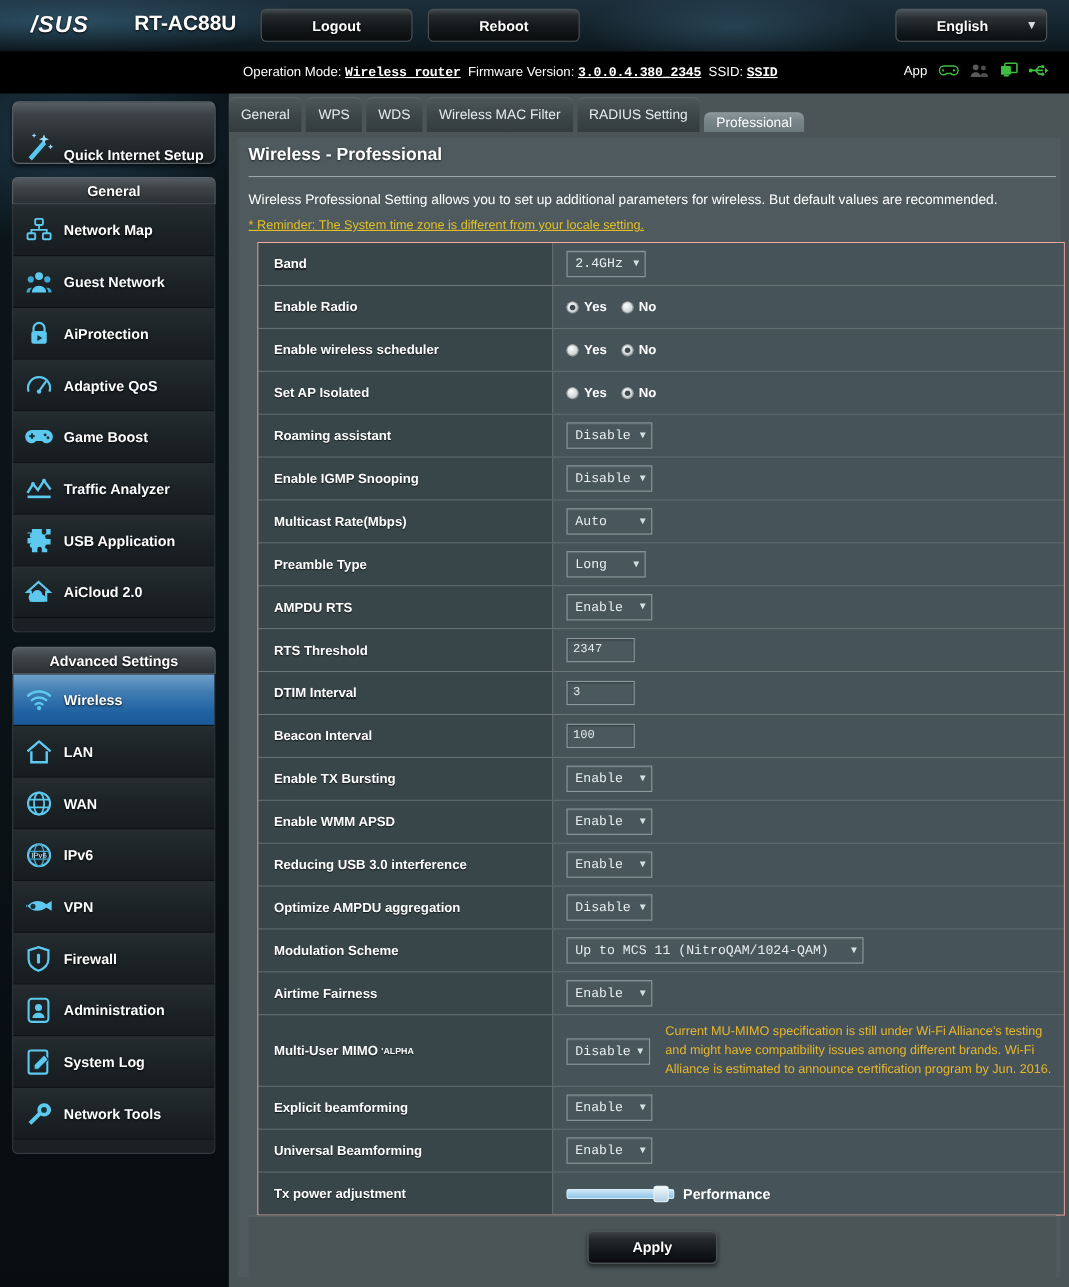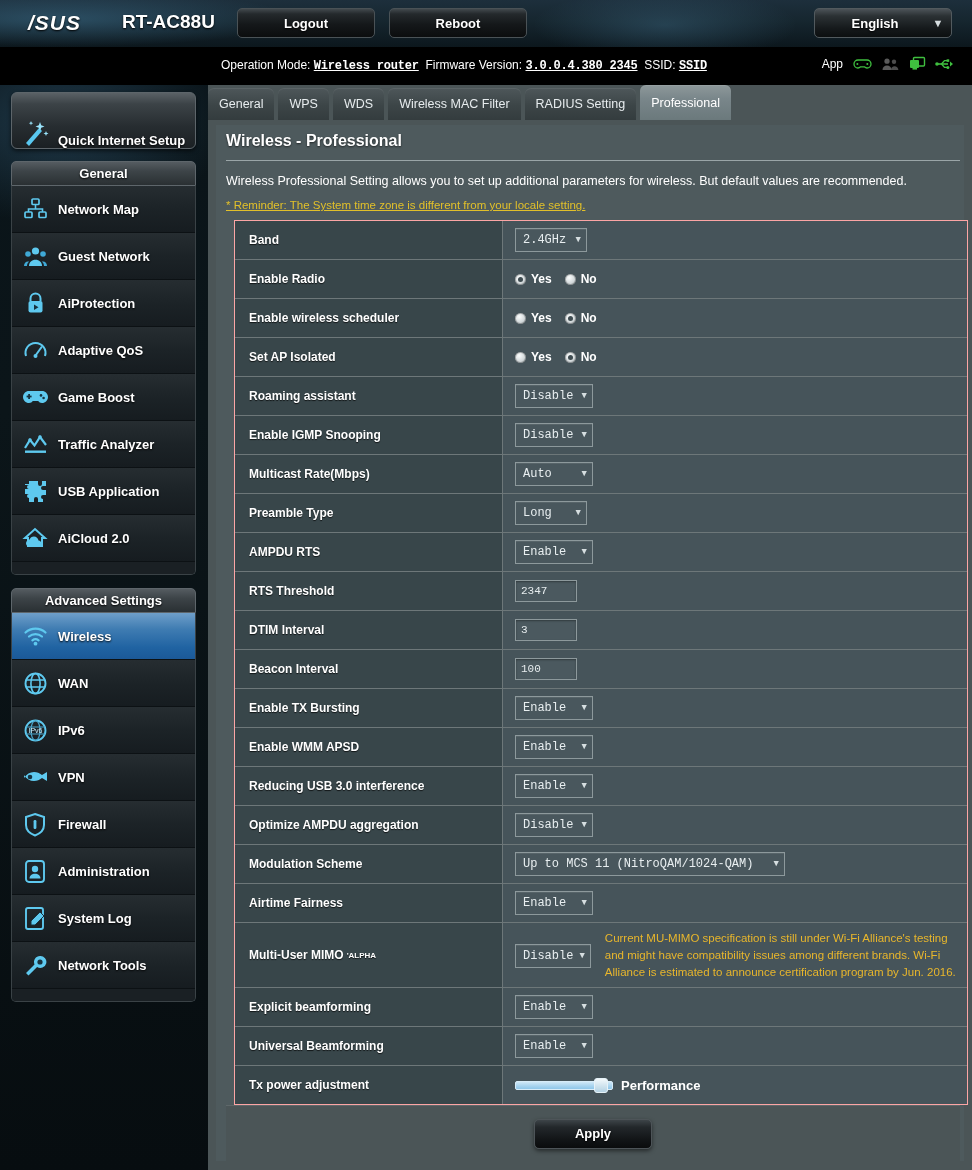--- a/index.html
+++ b/index.html
@@ -248,21 +248,21 @@
     display: flex; align-items: flex-end; z-index: 5;
   }
   .tab {
     height: 32px; background: linear-gradient(180deg,#4e575a 0%,#3c4547 55%,#343c3e 100%);
     border-radius: 6px 6px 0 0; color: #e7ecee; font-size: 12.5px;
     display: flex; align-items: center; padding: 0 11px; margin-right: 4px;
     cursor: pointer; box-shadow: inset 0 1px 0 rgba(255,255,255,.08);
   }
   .tab.active {
     background: linear-gradient(180deg,#8d989a 0%,#79868a 40%,#6b797c 100%);
-    color: #ffffff; height: 35px; font-weight: normal;
+    color: #ffffff; height: 18px; font-weight: normal;
   }
 
   
   .applybar {
     margin: 0 4px 0 10px; width: 734px; height: 56px;
     background: #4b5557; display:flex; align-items:center; justify-content:center;
     border-top: 1px solid #5e686a;
   }
   .applybtn {
     width: 118px; height: 30px; border-radius: 5px;
@@ -451,20 +451,29 @@
                   <path d="M2.5 7.5a15 15 0 0 1 20 0" fill="none" stroke="#5ec9ef" stroke-width="2.2" stroke-linecap="round"></path>
                   <path d="M6 11.5a10 10 0 0 1 13 0" fill="none" stroke="#5ec9ef" stroke-width="2.2" stroke-linecap="round"></path>
                   <path d="M9.4 15.3a5 5 0 0 1 6.2 0" fill="none" stroke="#5ec9ef" stroke-width="2.2" stroke-linecap="round"></path>
                   <circle cx="12.5" cy="18.7" r="1.9" fill="#5ec9ef"></circle>
                 </svg>
             </span>
             <span class="lbl">Wireless</span>
           </div>
           <div class="navitem">
             <span class="ic">
+              <svg width="25" height="23" viewBox="0 0 25 23">
+                  <path d="M2 11 12.5 2 23 11" fill="none" stroke="#5ec9ef" stroke-width="2.2" stroke-linejoin="round"></path>
+                  <path d="M5.5 11v10h14V11" fill="none" stroke="#5ec9ef" stroke-width="2.2"></path>
+                </svg>
+            </span>
+            <span class="lbl">LAN</span>
+          </div>
+          <div class="navitem">
+            <span class="ic">
               <svg width="25" height="25" viewBox="0 0 25 25">
                   <circle cx="12.5" cy="12.5" r="10" fill="none" stroke="#5ec9ef" stroke-width="1.9"></circle>
                   <ellipse cx="12.5" cy="12.5" rx="4.6" ry="10" fill="none" stroke="#5ec9ef" stroke-width="1.6"></ellipse>
                   <path d="M2.9 9h19.2M2.9 16h19.2" stroke="#5ec9ef" stroke-width="1.6"></path>
                 </svg>
             </span>
             <span class="lbl">WAN</span>
           </div>
           <div class="navitem">
             <span class="ic">

